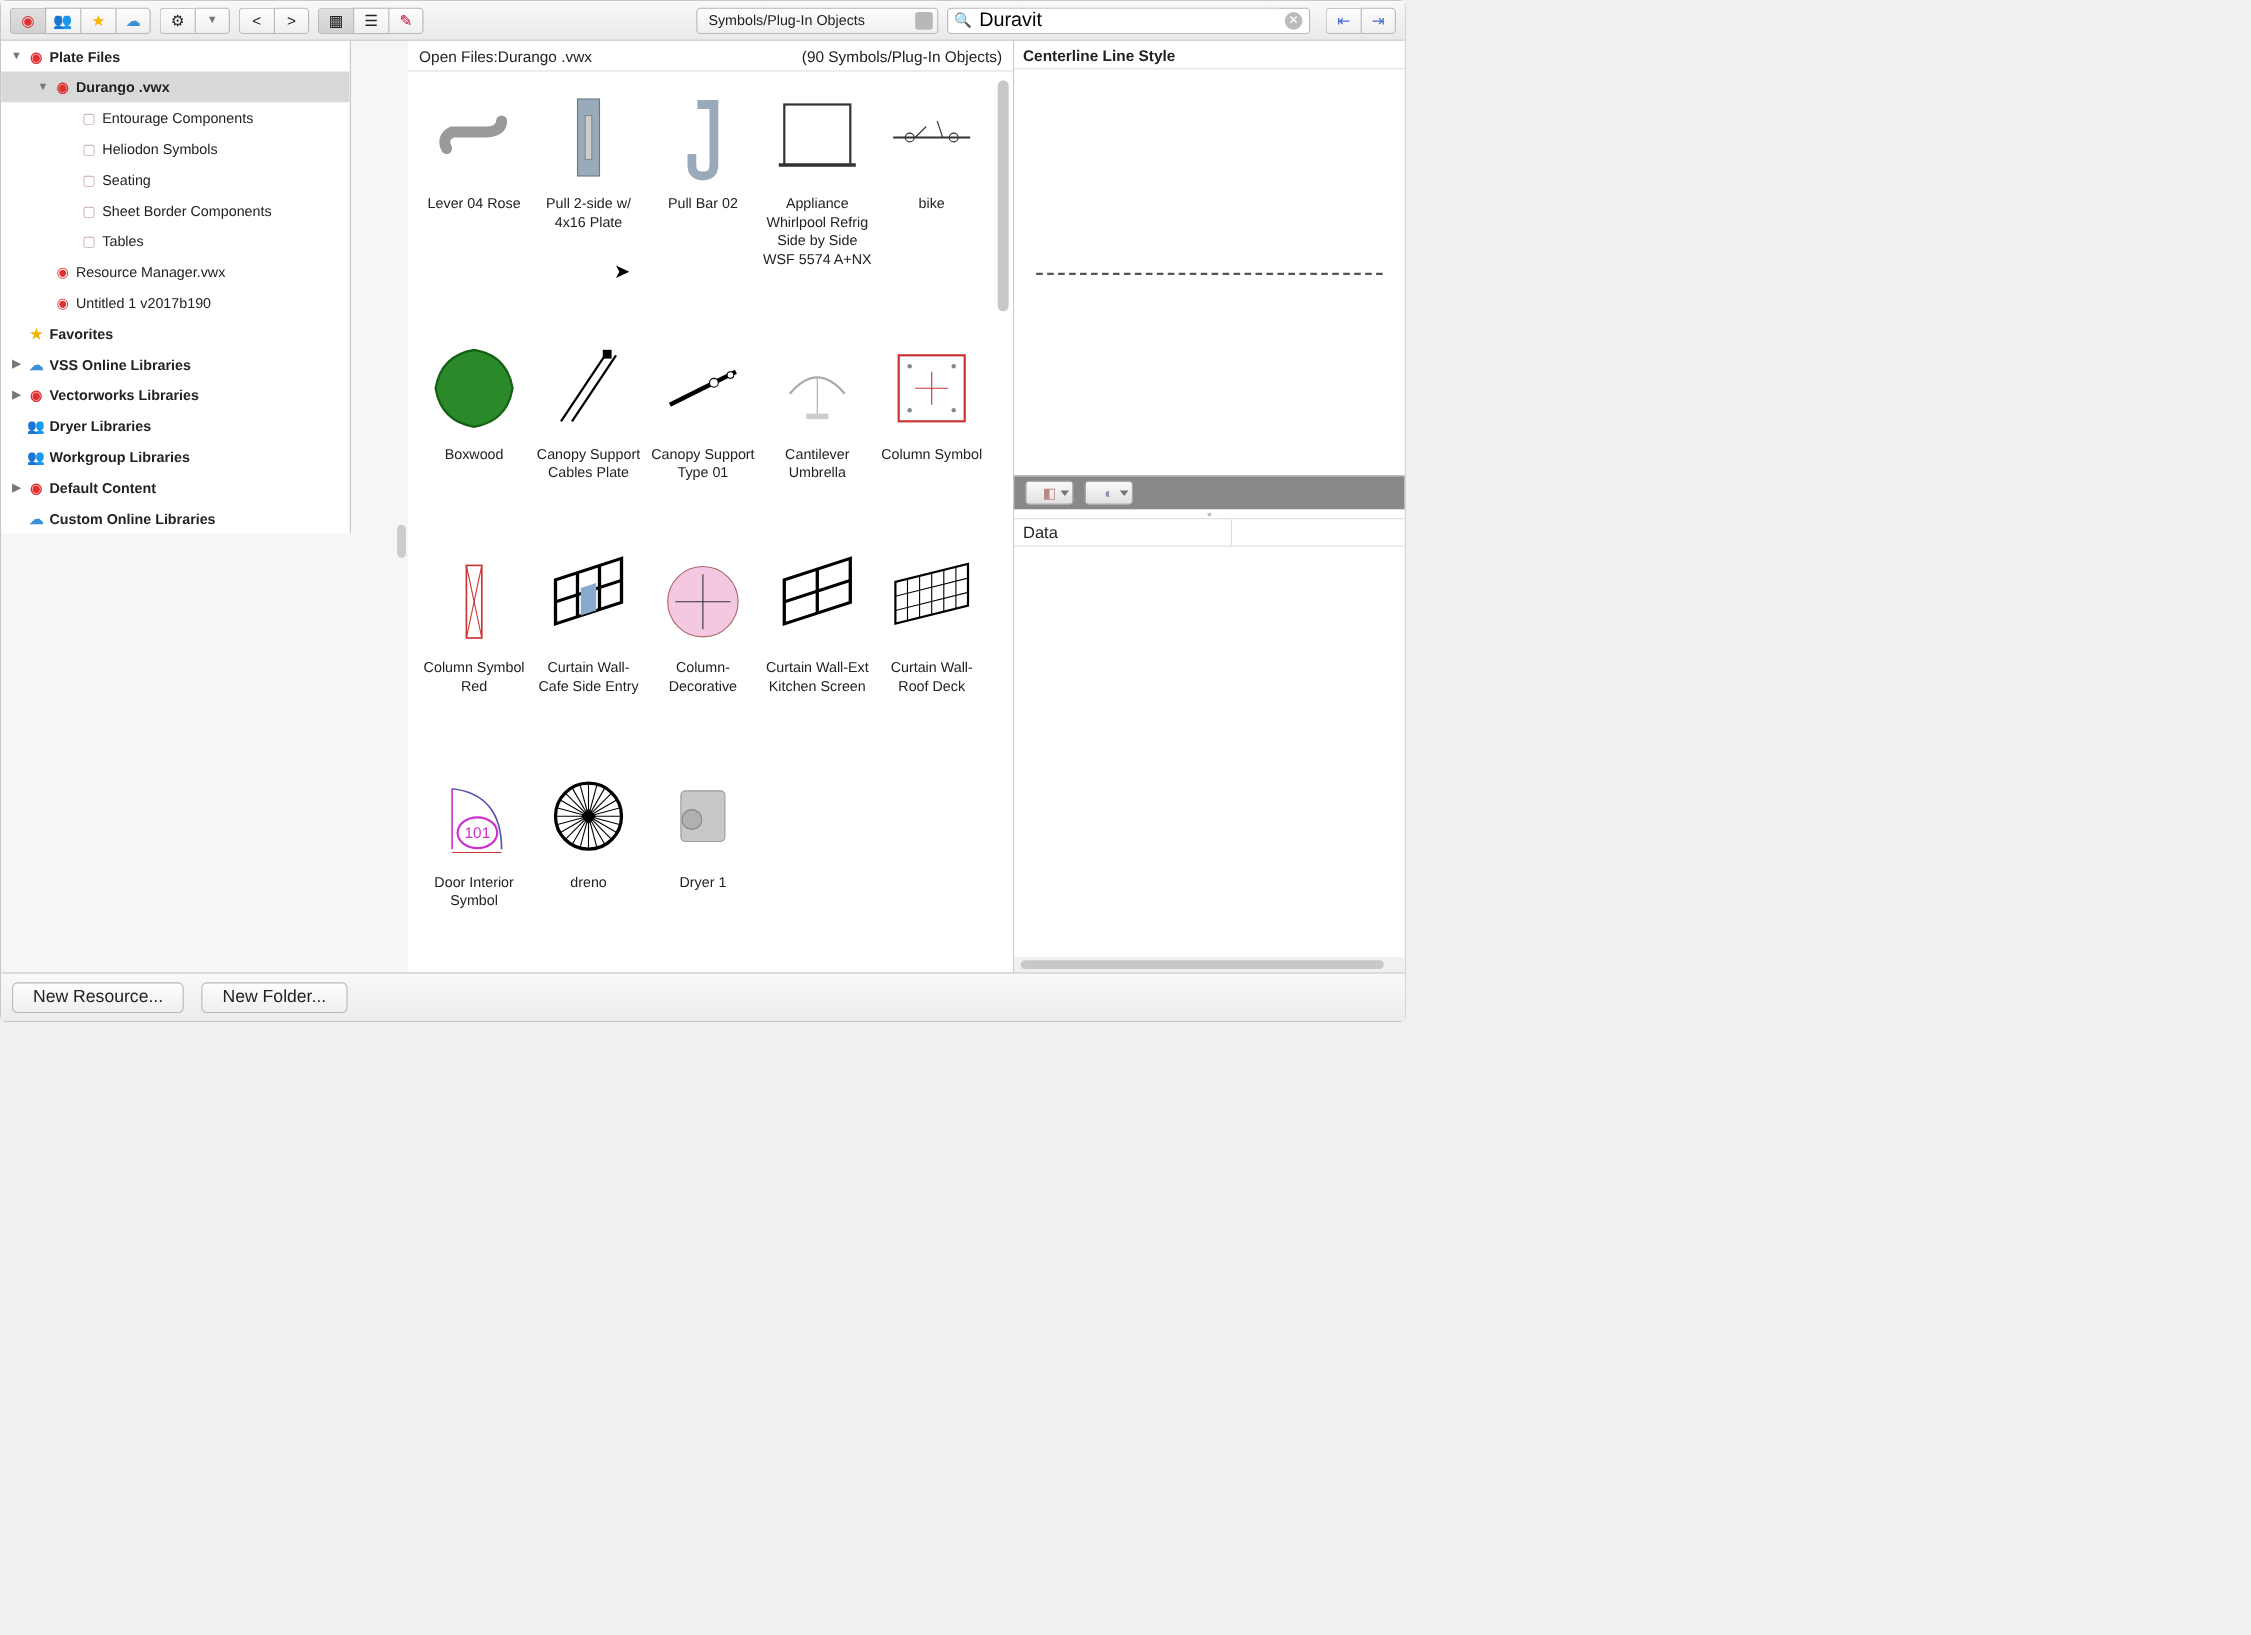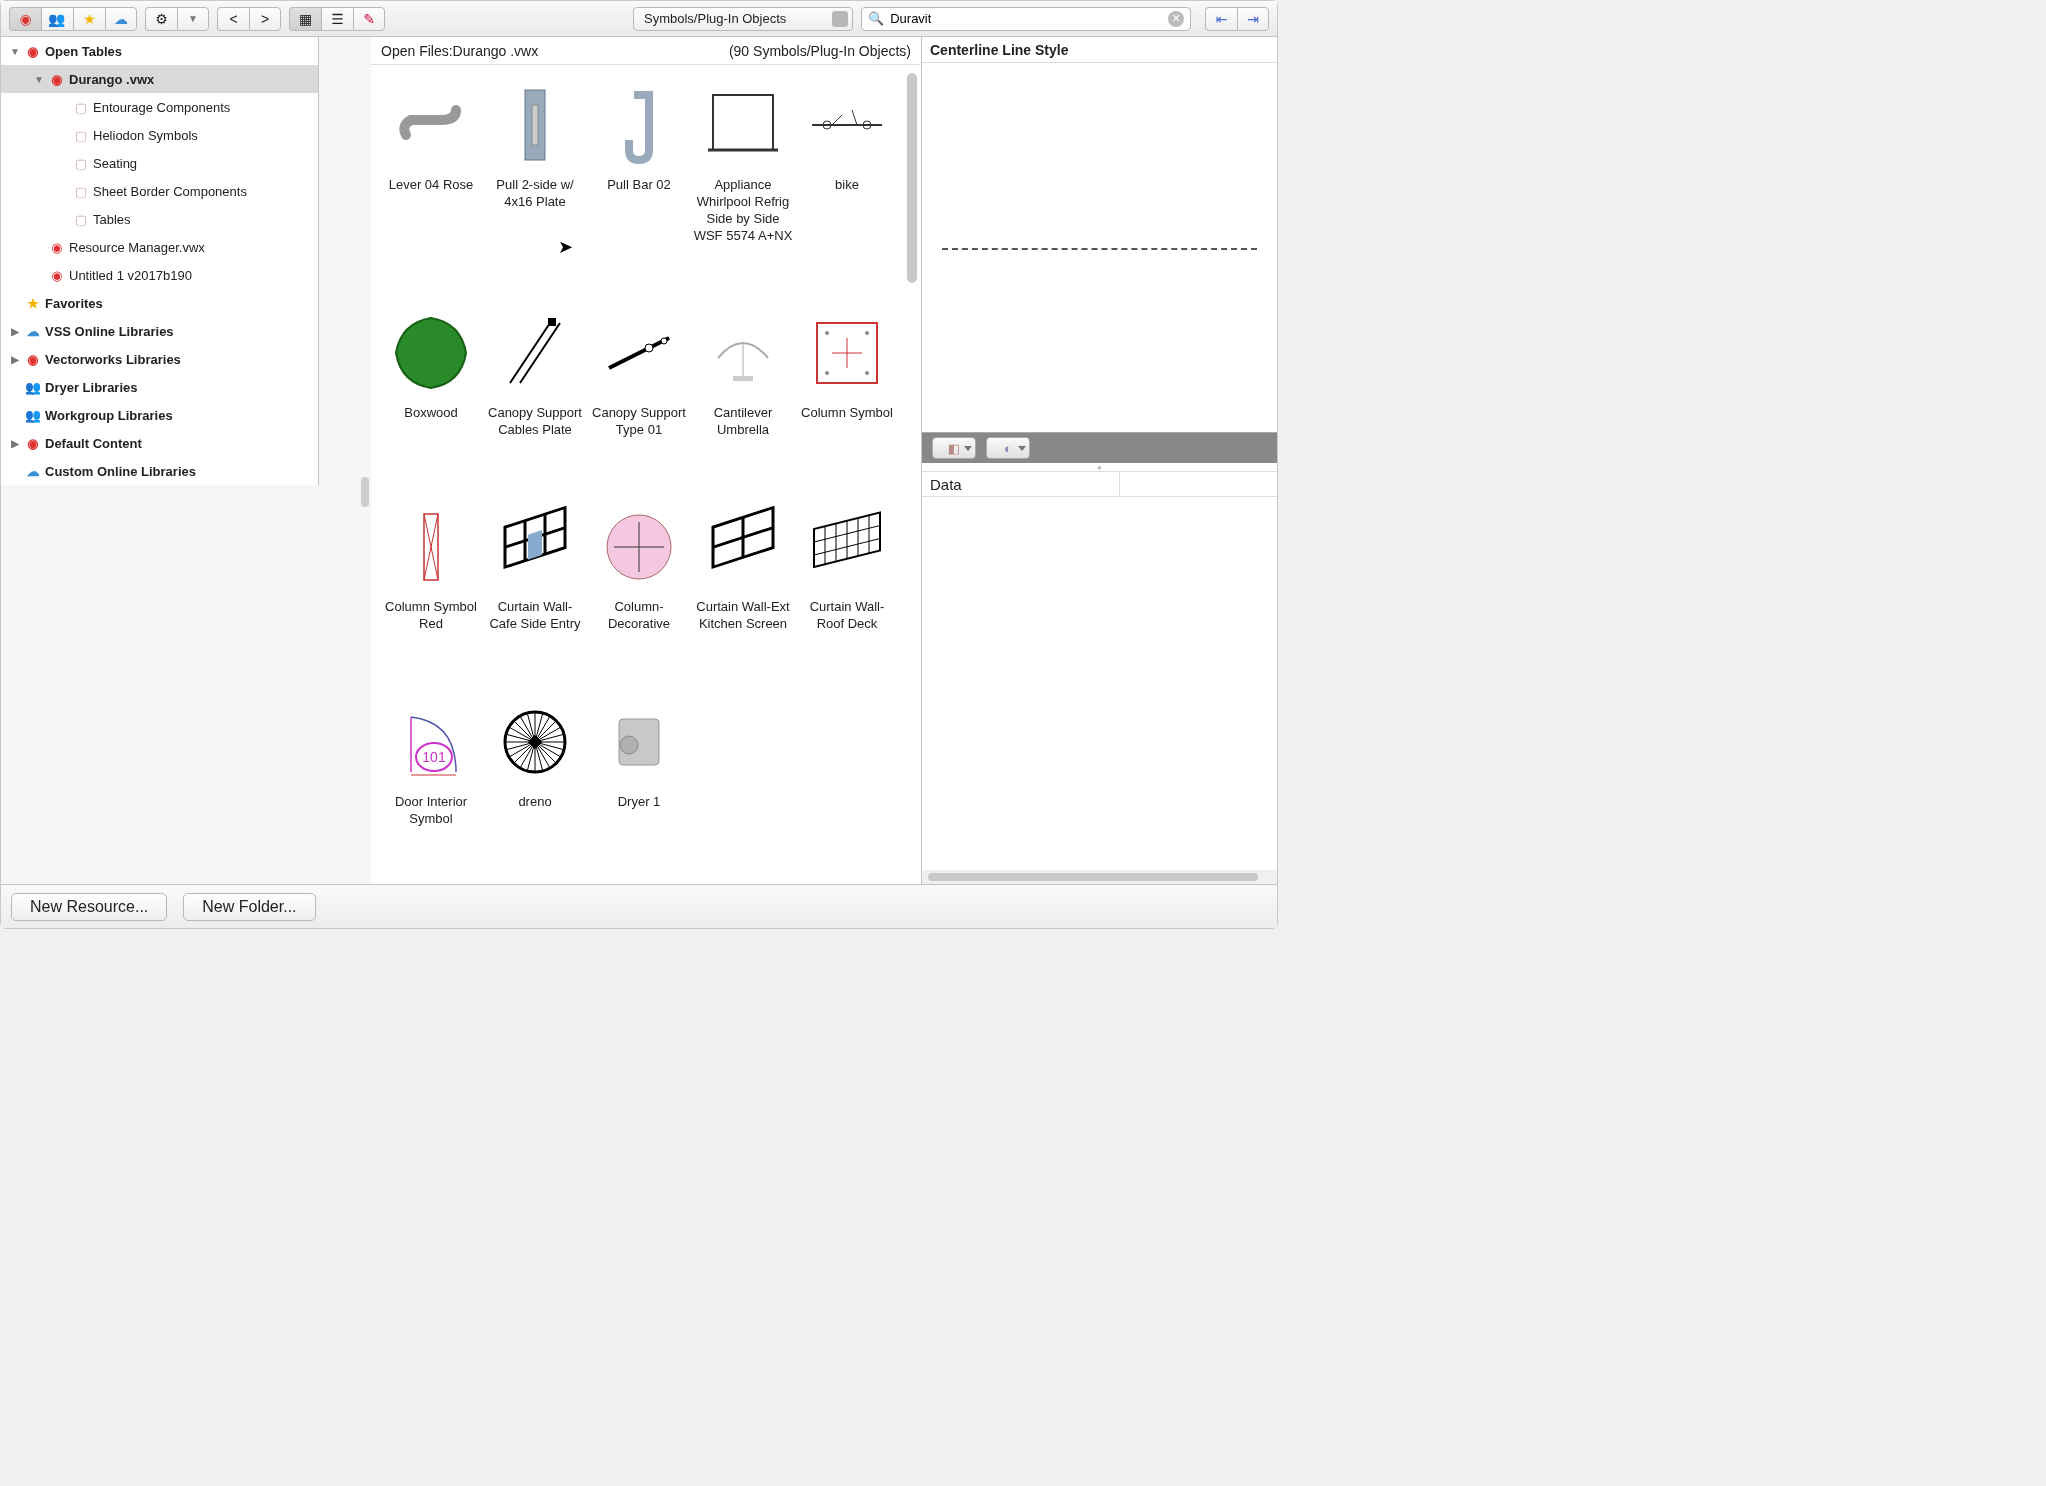--- a/index.html
+++ b/index.html
@@ -11,21 +11,21 @@
 .tb-group { display: flex; gap: 0; }
 .tb-icon { width: 32px; height: 24px; background: linear-gradient(#fdfdfd,#efefef); border: 1px solid #b8b8b8; border-radius: 4px; display: flex; align-items: center; justify-content: center; font-size: 14px; cursor: pointer; }
 .tb-icon.joined-left { border-radius: 4px 0 0 4px; border-right: none; }
 .tb-icon.joined-mid { border-radius: 0; border-right: none; }
 .tb-icon.joined-right { border-radius: 0 4px 4px 0; }
 .tb-icon.active { background: linear-gradient(#e0e0e0,#d0d0d0); }
 .tb-spacer { flex: 1; }
 .dropdown { height: 24px; background: linear-gradient(#fdfdfd,#efefef); border: 1px solid #b8b8b8; border-radius: 4px; padding: 0 22px 0 10px; display: flex; align-items: center; font-size: 13px; position: relative; cursor: pointer; min-width: 220px; }
 .dropdown::after { content: ""; position: absolute; right: 4px; top: 3px; width: 16px; height: 16px; background: #b8b8b8; border-radius: 3px; }
 .searchbox { height: 24px; width: 330px; background: #fff; border: 1px solid #b8b8b8; border-radius: 4px; display: flex; align-items: center; padding: 0 6px; gap: 6px; }
-.searchbox input { border: none; outline: none; flex: 1; font-size: 13px; }
+.searchbox input { border: none; outline: none; flex: 1; font-size: 18px; }
 .search-icon { color: #888; }
 .clear-icon { width: 16px; height: 16px; background: #bbb; border-radius: 50%; color: #fff; display: flex; align-items: center; justify-content: center; font-size: 11px; cursor: pointer; }
 .nav-arrows { display: flex; gap: 0; margin-left: 6px; }
 .tab-icon-v { color: #e03030; }
 .tab-icon-people { color: #555; }
 .tab-icon-star { color: #f5b400; }
 .tab-icon-cloud { color: #3a8fd6; }
 
 
 .main { flex: 1; display: flex; overflow: hidden; }
@@ -136,21 +136,21 @@
 
   <div class="main">
 
     <div class="sidebar-wrap">
       <div class="sidebar" id="sidebar">
           <div class="tree-item bold" style="padding-left: 8px;">
             <span class="disclosure">▼</span>
             <span class="tree-icon">
               <span style="color:#e03030">◉</span>
             </span>
-            <span>Open Tables</span>
+            <span>Plate Files</span>
           </div>
           <div class="tree-item bold selected" style="padding-left: 32px;">
             <span class="disclosure">▼</span>
             <span class="tree-icon">
               <span style="color:#e03030">◉</span>
             </span>
             <span>Durango .vwx</span>
           </div>
           <div class="tree-item" style="padding-left: 56px;">
             <span class="disclosure"></span>

